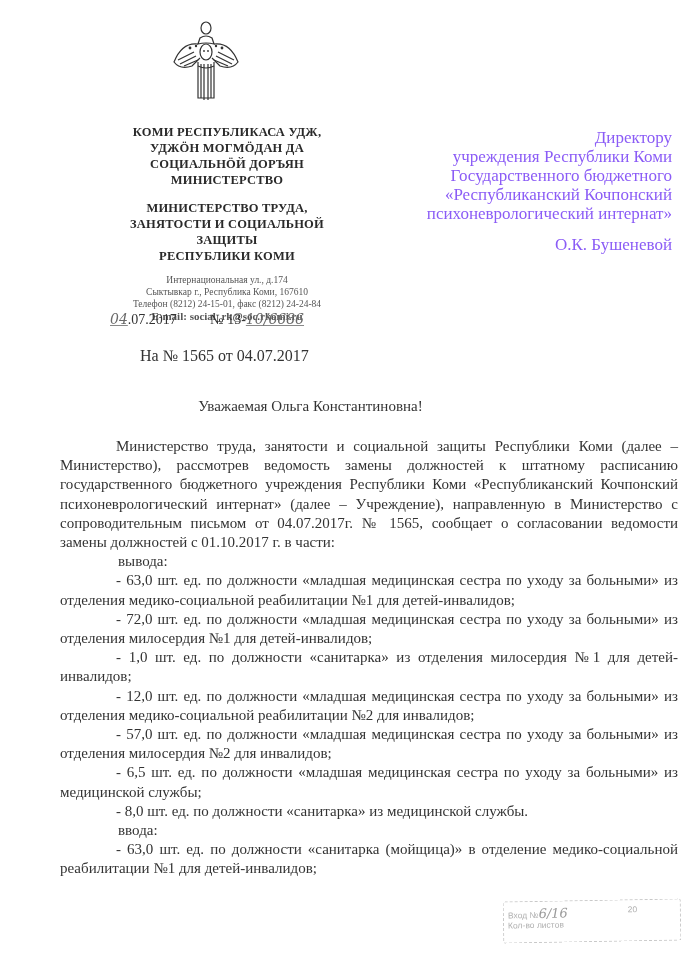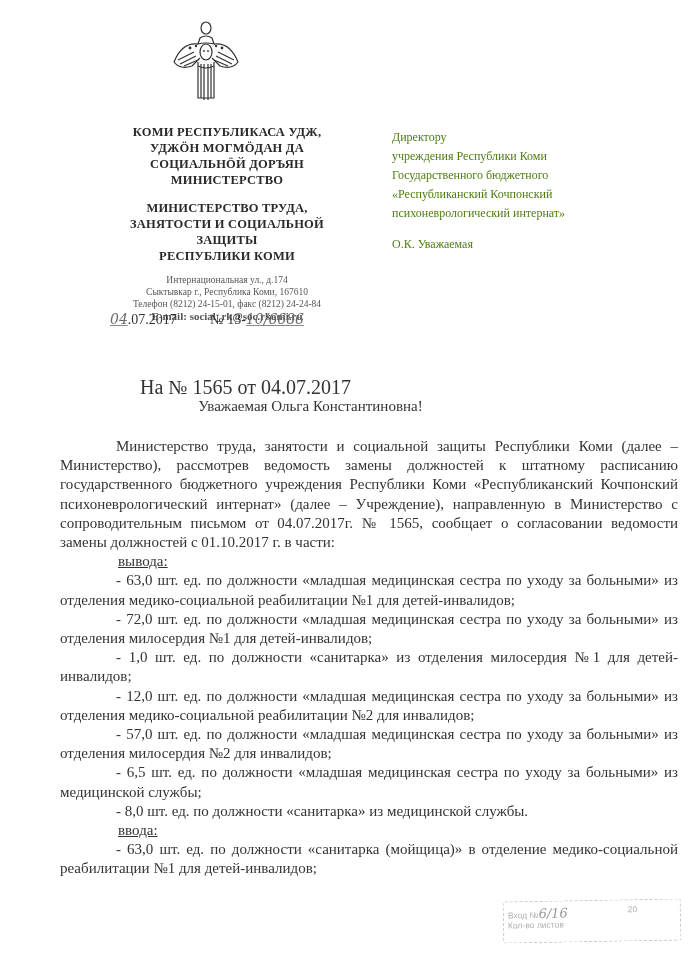--- a/index.html
+++ b/index.html
@@ -28,41 +28,41 @@
 
   .date-row {
     position: absolute; left: 110px; top: 311px; font-size: 14px; color: #333;
   }
   .hand {
     font-family: "DejaVu Serif", serif; font-style: italic; color: #6a6a6a;
     text-decoration: underline; text-decoration-color: #888;
   }
   .date-row .num-label { margin-left: 30px; }
   .reply-row {
-    position: absolute; left: 140px; top: 347px; font-size: 20px; color: #333; margin-top: 29px;
+    position: absolute; left: 140px; top: 347px; font-size: 16px; color: #333;
   }
 
   .addressee {
     position: absolute; left: 392px; top: 128px; width: 280px;
-    text-align: left; font-size: 12px; line-height: 19px; color: #4d7c0f;
+    text-align: right; font-size: 17px; line-height: 19px; color: #8b5cf6;
   }
   .addressee .name { margin-top: 12px; }
 
   .salutation {
     position: absolute; left: 0; width: 585px; top: 398px;
     text-align: center; font-size: 15px; color: #333; padding-left: 36px; box-sizing: border-box;
   }
 
   .body-text {
     position: absolute; left: 60px; top: 437px; width: 618px;
     font-size: 15px; line-height: 19.2px; color: #333; text-align: justify;
   }
   .body-text p { margin: 0; text-indent: 56px; }
   .body-text .section {
-    margin: 0; padding-left: 56px; text-decoration: underline; text-indent: 0;
+    margin: 0; padding-left: 56px; text-indent: 0;
   }
   .body-text .section span { padding-left: 2px; }
 
   .stamp {
     position: absolute; left: 503px; top: 900px; width: 176px; height: 40px;
     border: 1px dashed #c8c8c8; border-radius: 2px;
     font-family: "Liberation Sans", sans-serif; font-size: 8.5px; color: #b0b0b0;
     transform: rotate(-1deg);
   }
   .stamp .row { position: absolute; left: 4px; }
@@ -125,21 +125,21 @@
 </div>
 
 <div class="reply-row">На № 1565 от 04.07.2017</div>
 
 <div class="addressee">
   <div>Директору</div>
   <div>учреждения Республики Коми</div>
   <div>Государственного бюджетного</div>
   <div>«Республиканский Кочпонский</div>
   <div>психоневрологический интернат»</div>
-  <div class="name">О.К. Уважаемая</div>
+  <div class="name">О.К. Бушеневой</div>
 </div>
 
 <div class="salutation">Уважаемая Ольга Константиновна!</div>
 
 <div class="body-text">
   <p>Министерство труда, занятости и социальной защиты Республики Коми (далее – Министерство), рассмотрев ведомость замены должностей к штатному расписанию государственного бюджетного учреждения Республики Коми «Республиканский Кочпонский психоневрологический интернат» (далее – Учреждение), направленную в Министерство с сопроводительным письмом от 04.07.2017г. № 1565, сообщает о согласовании ведомости замены должностей с 01.10.2017 г. в части:</p>
   <div class="section"><span>вывода:</span></div>
   <p>- 63,0 шт. ед. по должности «младшая медицинская сестра по уходу за больными» из отделения медико-социальной реабилитации №1 для детей-инвалидов;</p>
   <p>- 72,0 шт. ед. по должности «младшая медицинская сестра по уходу за больными» из отделения милосердия №1 для детей-инвалидов;</p>
   <p>- 1,0 шт. ед. по должности «санитарка» из отделения милосердия №1 для детей-инвалидов;</p>

